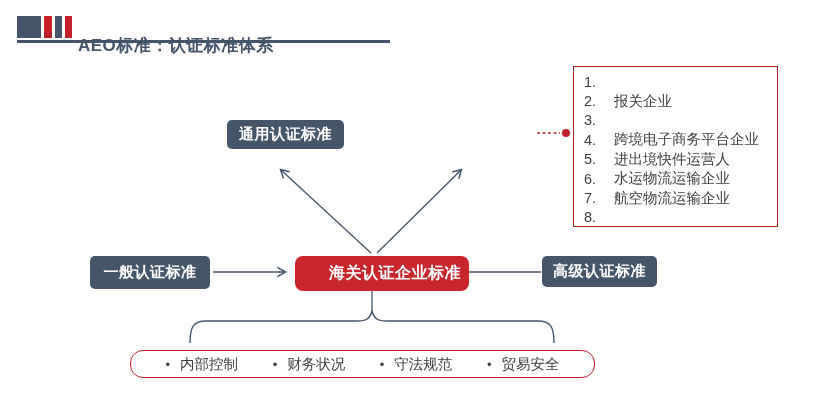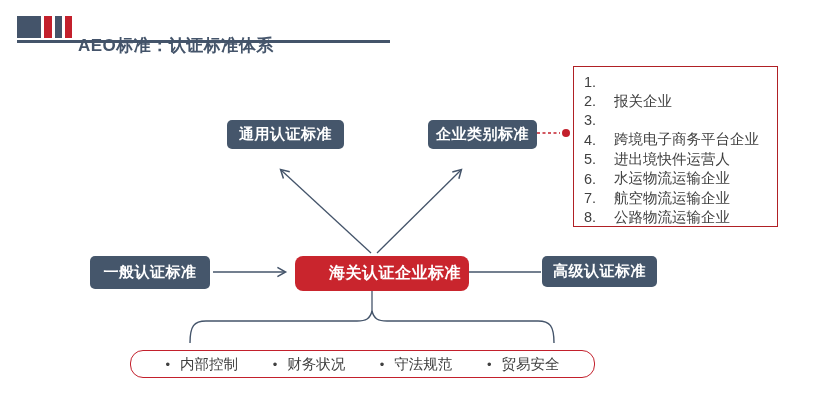--- a/index.html
+++ b/index.html
@@ -77,21 +77,20 @@
     <path d="M377,253 L461,170" stroke="#44546a" stroke-width="1.3" fill="none" marker-end="url(#arr)"></path>
 
     <path d="M537,133 L560,133" stroke="#c3202c" stroke-width="1.4" stroke-dasharray="3,2.5" fill="none"></path>
     <circle cx="566" cy="133" r="4" fill="#c3202c"></circle>
 
     <path d="M372,291 L372,312" stroke="#44546a" stroke-width="1.3" fill="none"></path>
     <path d="M190,343 C190,326 194,321 206,321 L357,321 C366,321 370,319 372,311 C374,319 378,321 387,321 L538,321 C550,321 554,326 554,343" stroke="#44546a" stroke-width="1.4" fill="none"></path>
   </svg>
 
   <div class="node" id="node-common">通用认证标准</div>
-  <div class="node" id="node-category">企业类别标准</div>
   <div class="node red" id="node-center">海关认证企业标准</div>
   <div class="node" id="node-general">一般认证标准</div>
   <div class="node" id="node-advanced">高级认证标准</div>
 
   <div class="cat-list">
 
       <div class="cat-row">
         <span class="cat-num">1.</span>
       </div>
 
@@ -119,21 +118,20 @@
         <span class="cat-label">水运物流运输企业</span>
       </div>
 
       <div class="cat-row">
         <span class="cat-num">7.</span>
         <span class="cat-label">航空物流运输企业</span>
       </div>
 
       <div class="cat-row">
         <span class="cat-num">8.</span>
-        <span class="cat-label">公路物流运输企业</span>
       </div>
     </div>
 
   <div class="criteria">
 
       <div class="crit-item">
         <span class="crit-bullet">•</span>
         <span>内部控制</span>
       </div>
 

